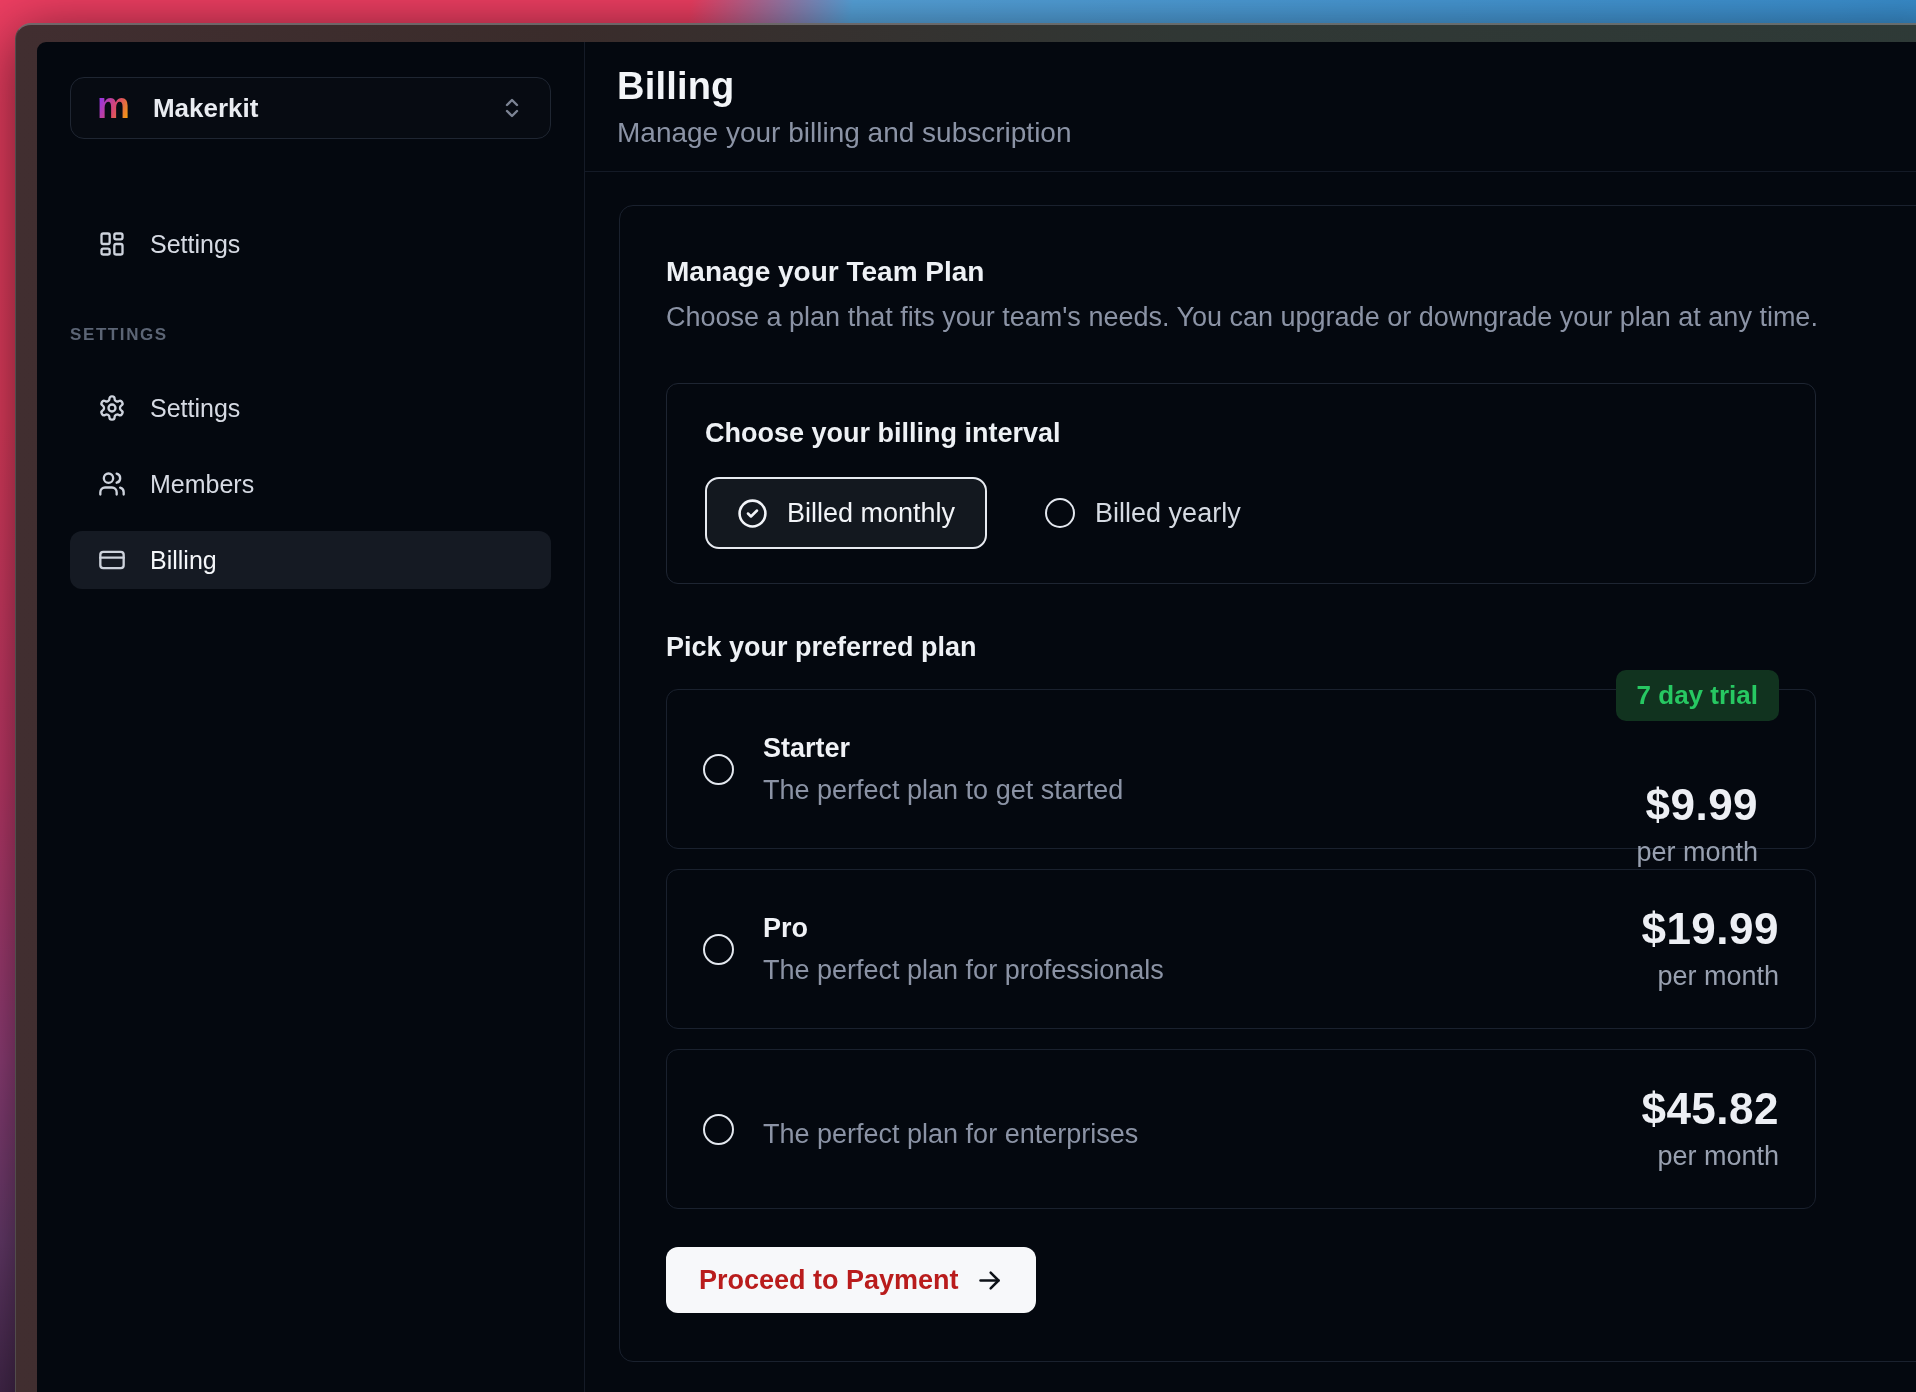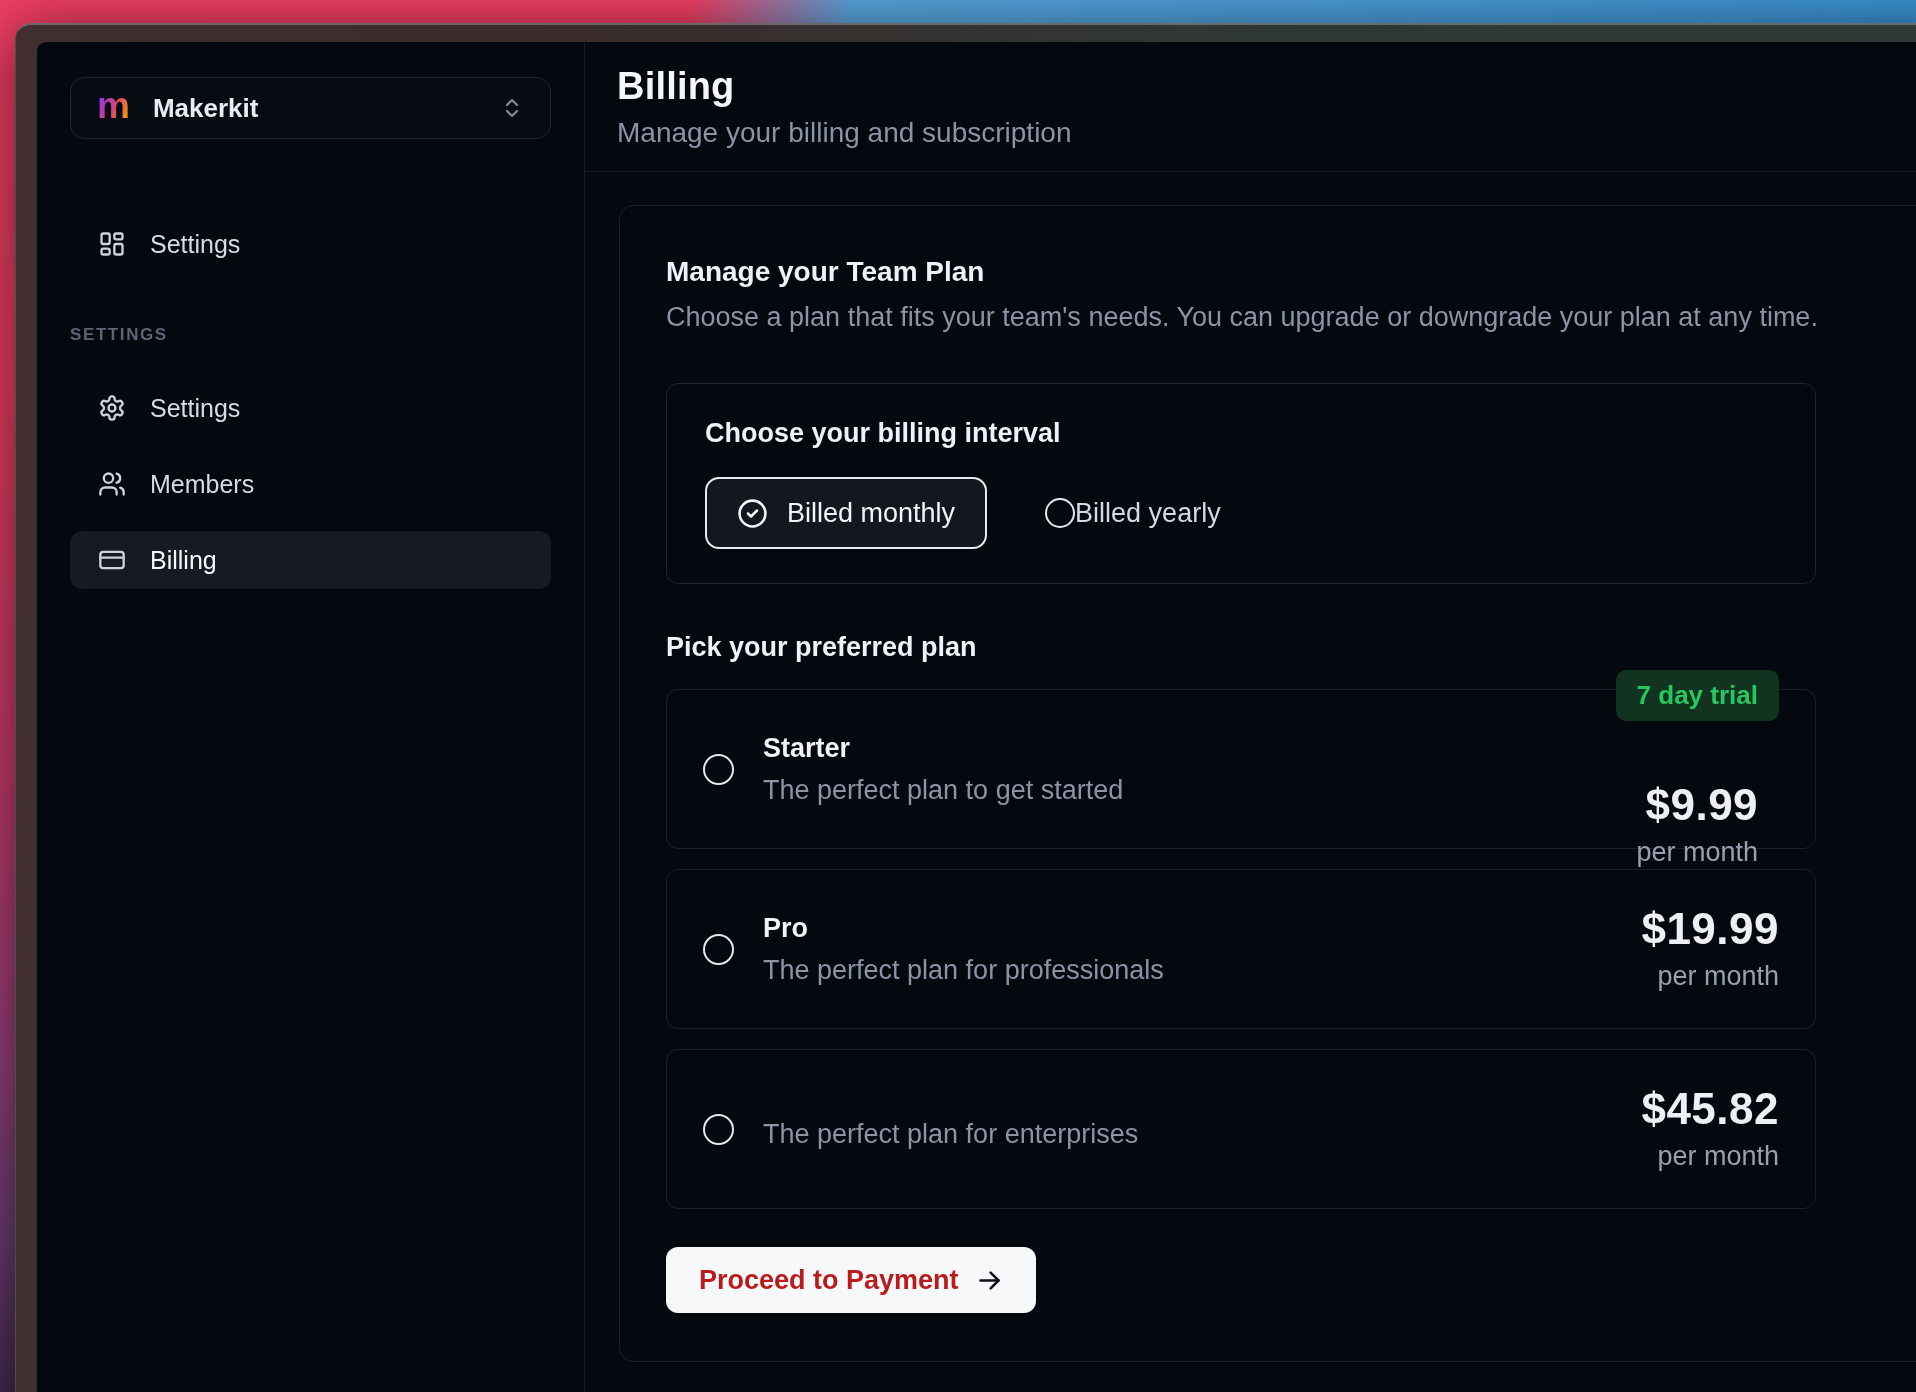--- a/index.html
+++ b/index.html
@@ -114,21 +114,21 @@
   .pill {
     height: 72px;
     display: inline-flex; align-items: center; gap: 19px;
     padding: 12px 30px;
     border: 2px solid #e7eaf0; border-radius: 14px;
     background: #13181f;
     color: #f2f4f8; font-size: 27px;
     cursor: pointer;
   }
   .pill .cicon { display: flex; color: #f2f4f8; }
-  .radio-option { display: inline-flex; align-items: center; cursor: pointer; }
+  .radio-option { display: inline-flex; align-items: center; gap: 20px; cursor: pointer; }
   .radio-circle {
     width: 30px; height: 30px; border-radius: 50%;
     border: 2.5px solid #e3e7ee; flex-shrink: 0;
   }
   .radio-option .rlabel { font-size: 27px; color: #d5dae2; }
 
   .pick-label { margin-top: 48px; font-size: 27px; font-weight: 600; color: #eef1f5; }
 
   .plan-row {
     width: 1150px; height: 160px;

